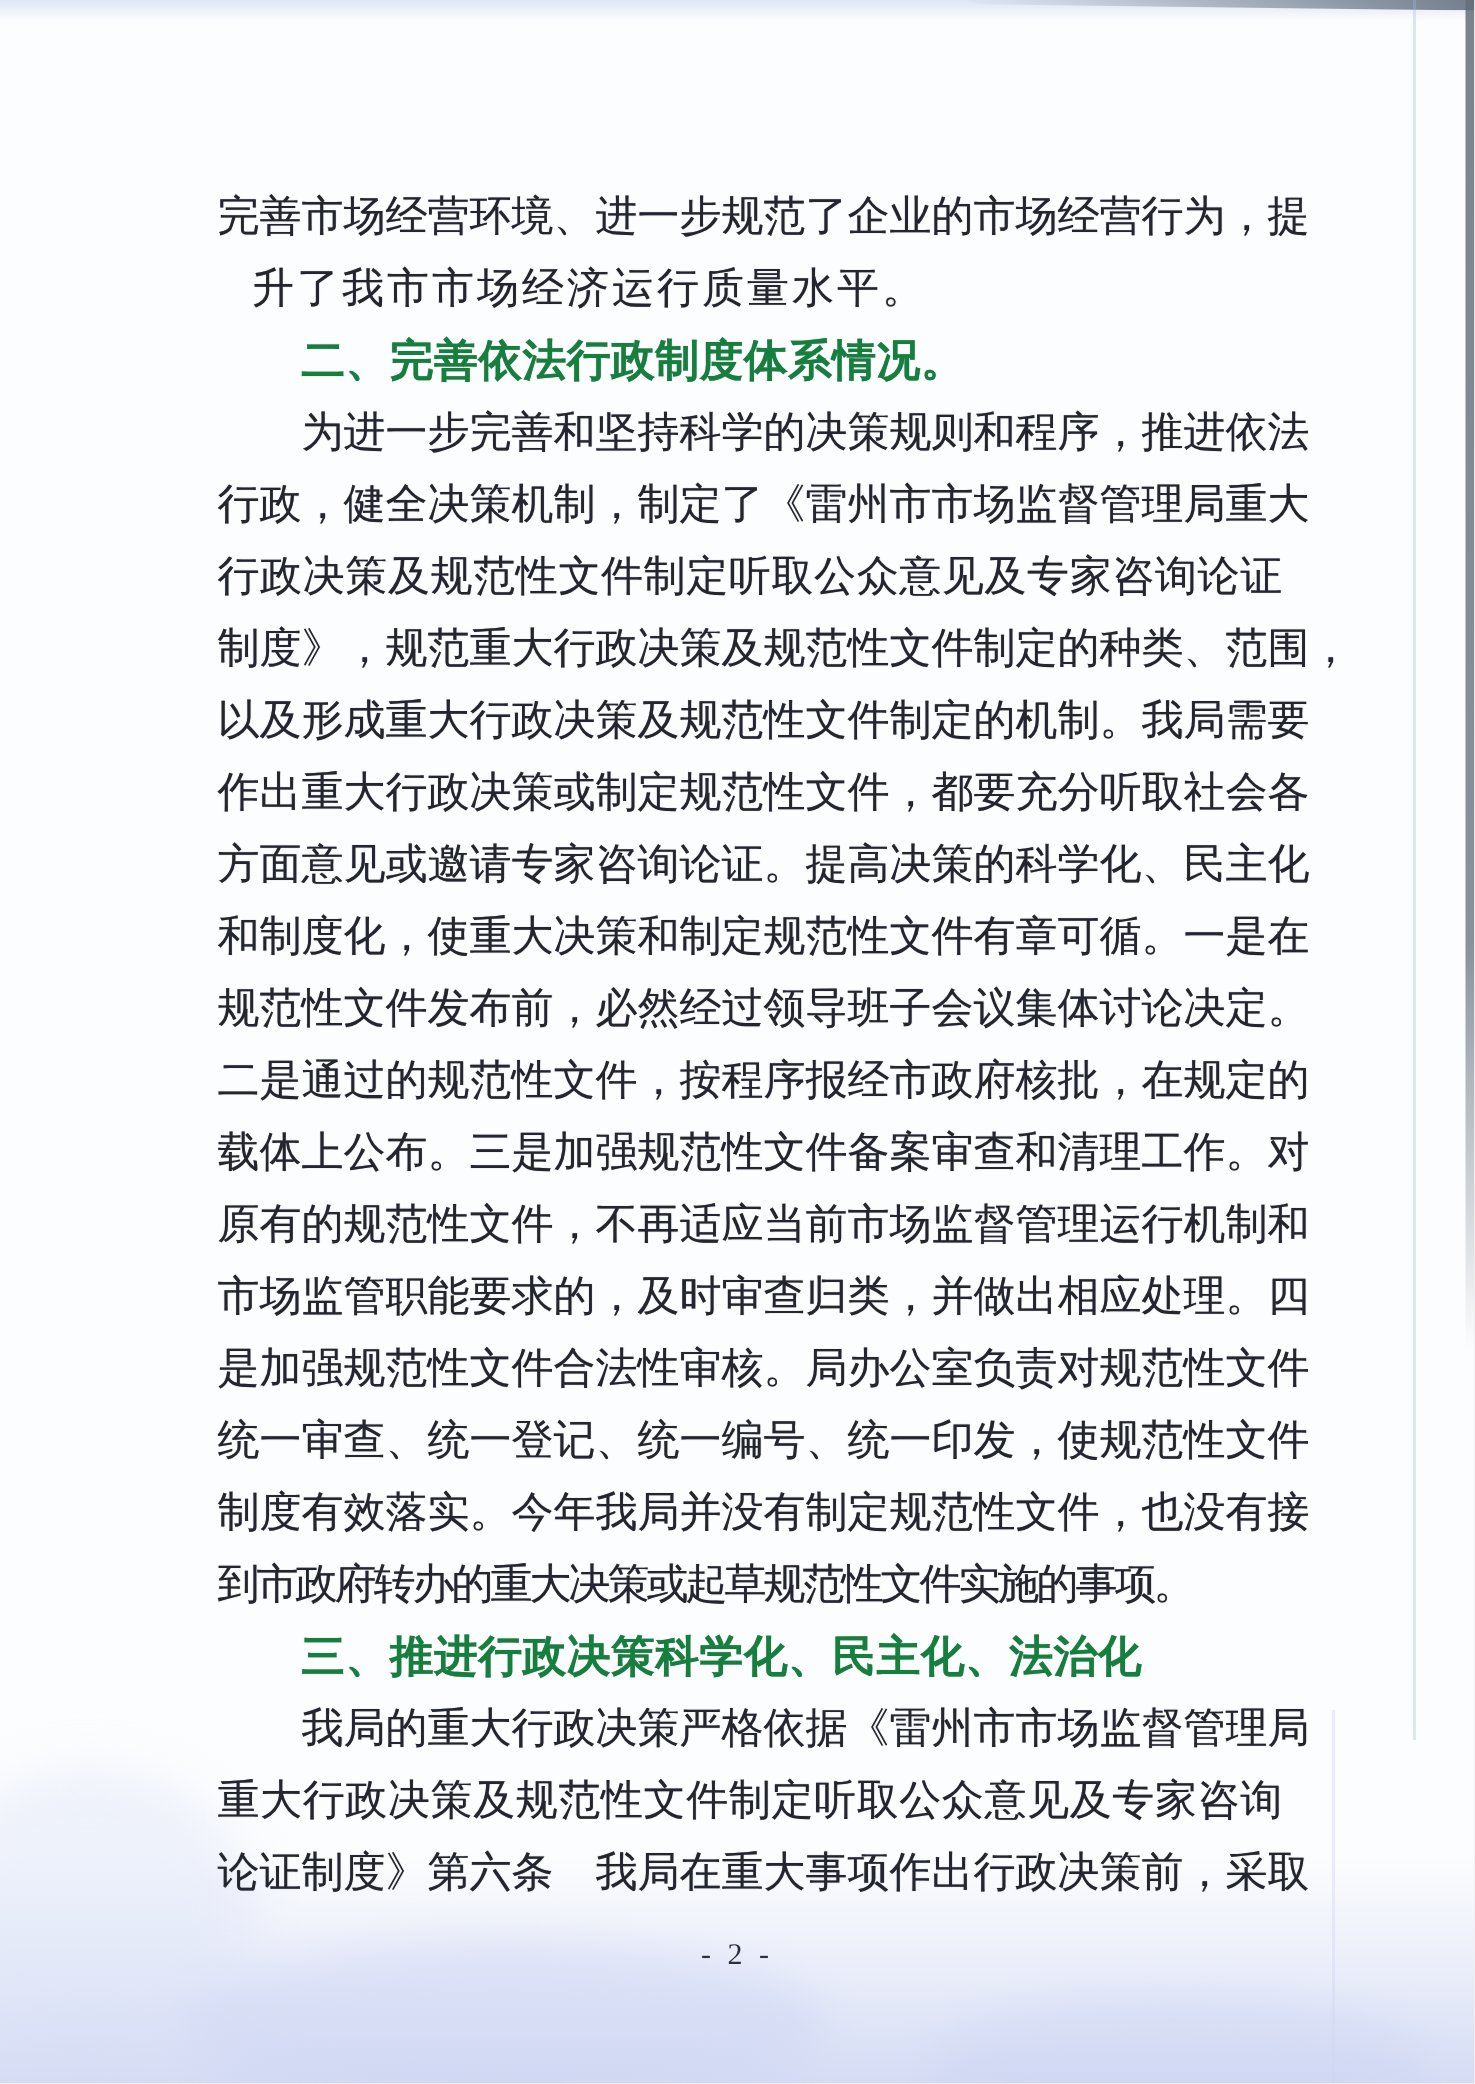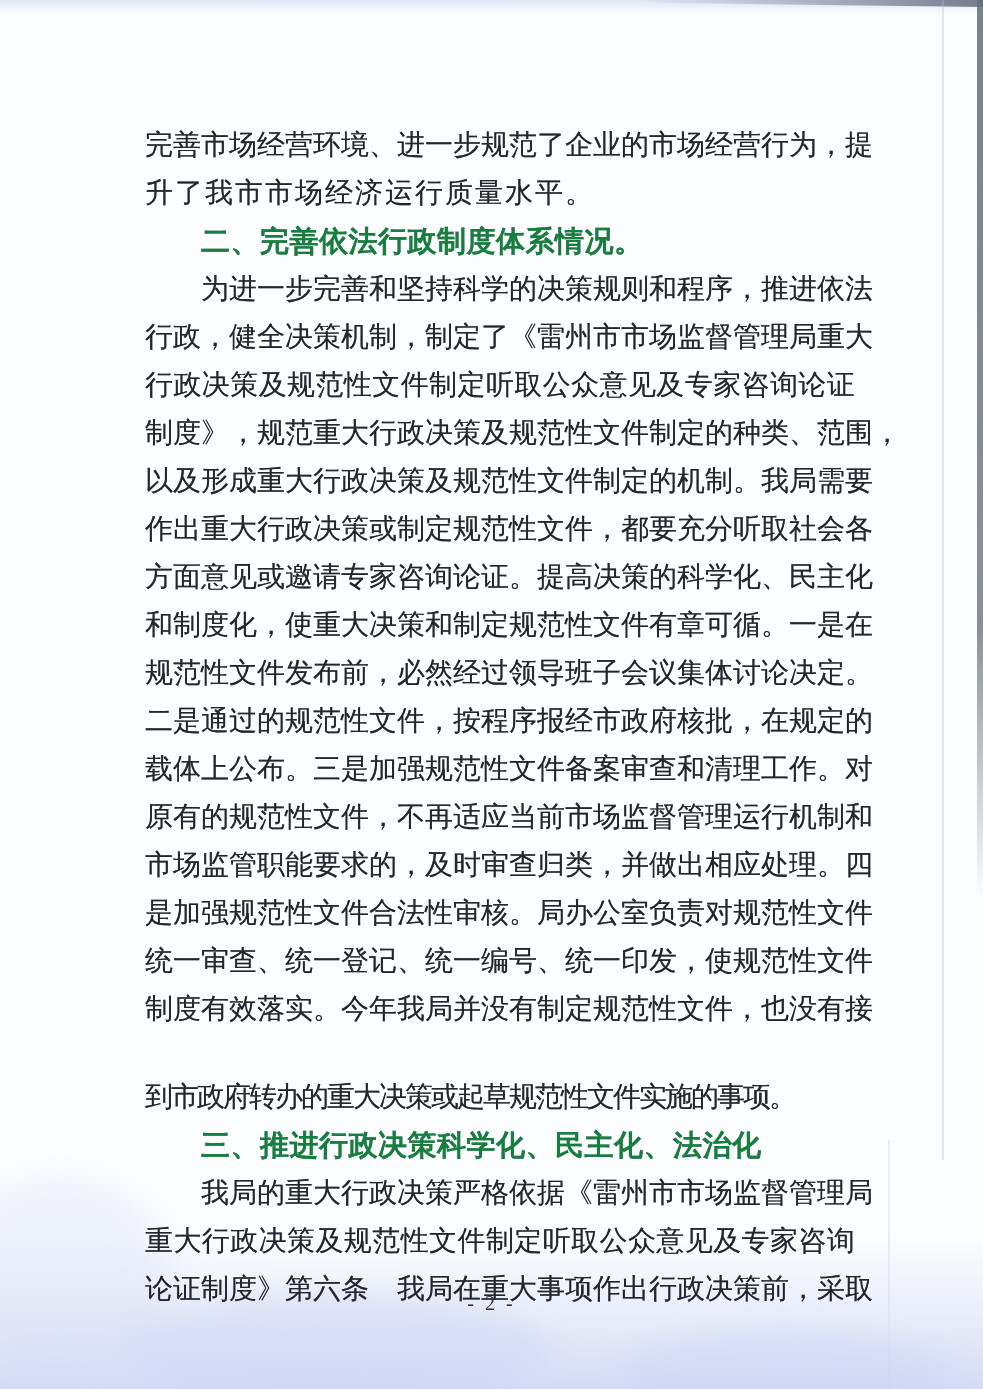--- a/index.html
+++ b/index.html
@@ -35,22 +35,22 @@
   .line{
     height:48px;line-height:48px;
     font-size:28px;color:#23262e;
     white-space:nowrap;
     text-shadow:0 0 .6px rgba(25,30,48,.55);
   }
   .indent{padding-left:56px;}
   .just{display:flex;justify-content:space-between;align-items:baseline;}
   .just.indent{padding-left:56px;}
   .heading{font-weight:700;font-size:29px;color:#15803d;letter-spacing:.5px;}
-  .loose{letter-spacing:2px;}
-  .tight{letter-spacing:-2px;margin-top:40px;}
+  .loose{letter-spacing:2px;margin-left:23px;}
+  .tight{letter-spacing:-2px;}
   .pagenum{
     position:absolute;left:0;top:1292px;width:983px;
     text-align:center;font-size:20px;color:#2c303a;
     letter-spacing:3px;z-index:2;
     font-family:"Liberation Serif","DejaVu Serif",serif;
   }
 </style>
 </head>
 <body>
 

